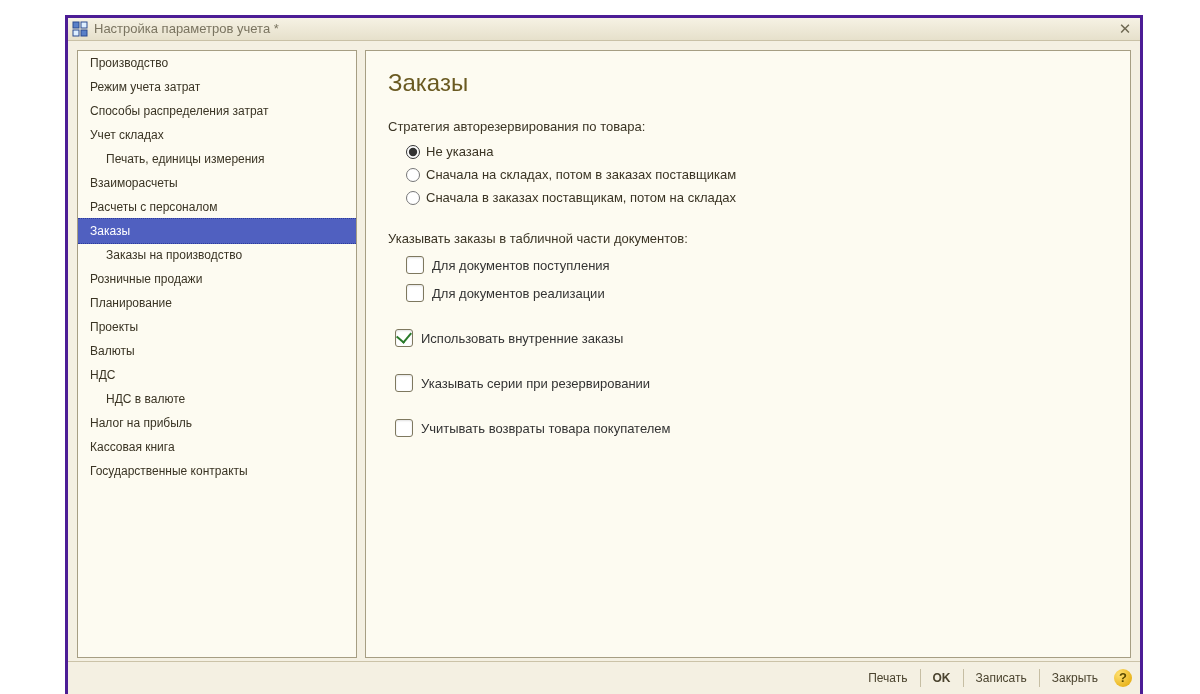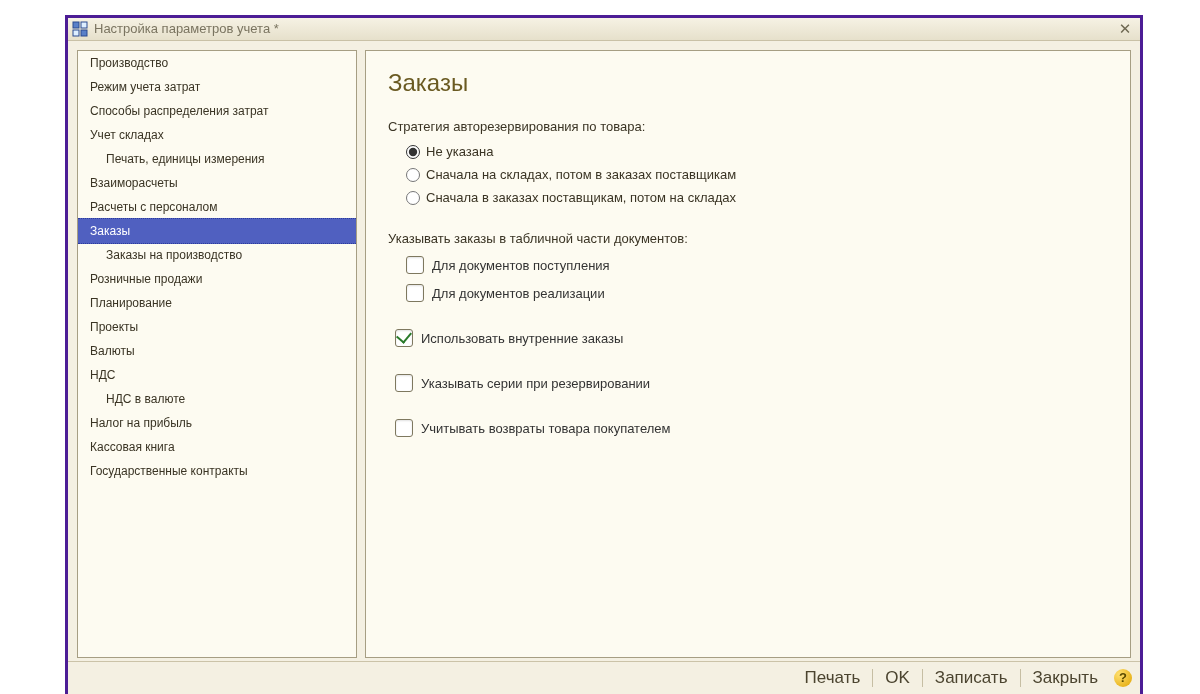--- a/index.html
+++ b/index.html
@@ -18,23 +18,23 @@
   .group-label{margin:4px 0 10px 0;color:#3a3424}
   .opt{display:flex;align-items:center;margin:3px 0 8px 18px;cursor:pointer}
   .opt input[type=radio]{accent-color:#333;margin:0 6px 0 0;width:14px;height:14px}
   .opt span{color:#3a3424}
   .chk{display:flex;align-items:center;margin:3px 0 10px 18px;cursor:pointer}
   .chk.outdent{margin-left:7px}
   .chkbox{width:16px;height:16px;border:1px solid #7e785f;border-radius:3px;background:#fff;margin-right:8px;position:relative;box-shadow:inset 0 1px 2px rgba(0,0,0,.12)}
   .chkbox.checked::after{content:"";position:absolute;left:3px;top:-1px;width:8px;height:11px;border-right:2px solid #2a7a2a;border-bottom:2px solid #2a7a2a;transform:rotate(40deg)}
   .spacer{height:14px}
   .footer{position:absolute;left:0;right:0;bottom:0;height:32px;border-top:1px solid #cbc3a8;display:flex;align-items:center;justify-content:flex-end;padding:0 8px;gap:0}
-  .fbtn{padding:4px 10px;color:#4b442f;cursor:pointer;font-size:17px}
+  .fbtn{padding:4px 10px;color:#4b442f;cursor:pointer;font-size:12px}
   .fsep{width:1px;height:18px;background:#c6bea3;margin:0 2px}
-  .fbtn.ok{font-weight:normal}
+  .fbtn.ok{font-weight:bold}
   .help{width:18px;height:18px;border-radius:9px;background:radial-gradient(circle at 30% 30%,#ffe070,#e0a400);color:#5a4a00;font-weight:bold;text-align:center;line-height:18px;margin-left:6px;cursor:pointer;font-size:13px}
 </style>
 </head>
 <body>
 
 <div class="window">
   <div class="titlebar">
     <span class="title-icon">
       <svg width="16" height="16">
           <rect x="1" y="1" width="6" height="6" fill="#5a80c8" stroke="#2a4a90"></rect>

